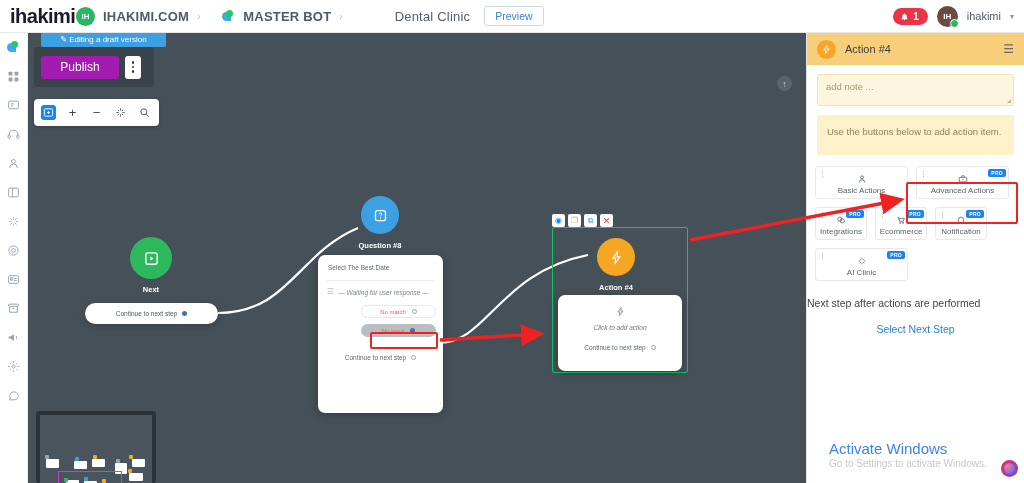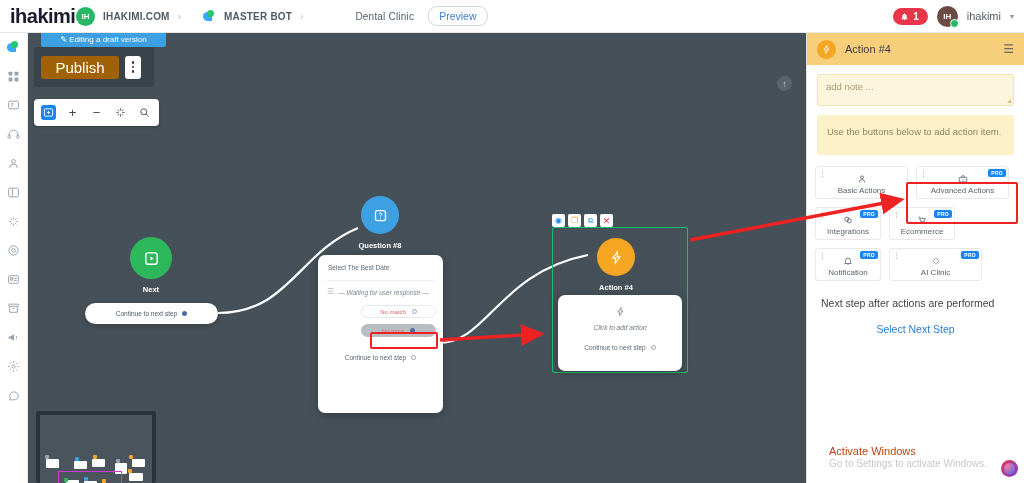--- a/index.html
+++ b/index.html
@@ -17,28 +17,28 @@
     position:absolute; top:0; left:0; width:1024px; height:33px;
     background:#ffffff; border-bottom:1px solid #e6e6e6;
     display:flex; align-items:center; z-index:40;
   }
   .brand { font-size:20px; font-weight:700; color:#1a1a2e; letter-spacing:-.5px; padding-left:10px; width:100px; }
   .avatar-green {
     width:19px;height:19px;border-radius:50%;background:#27b866;color:#fff;
     display:flex;align-items:center;justify-content:center;font-size:8px;font-weight:700;
     margin-left:-24px;
   }
-  .crumb { font-size:10px; font-weight:700; color:#4e5a66; margin-left:8px; letter-spacing:.2px;}
+  .crumb { font-size:13px; font-weight:700; color:#4e5a66; margin-left:8px; letter-spacing:.2px;}
   .crumb.plain { font-weight:400; color:#52606d;padding-left:36px; }
   .sep { color:#b7bfc7; font-size:10px; margin:0 8px; }
   .bot-ic { width:13px;height:13px;margin-left:14px;position:relative; }
   .bot-ic:before{content:"";position:absolute;width:9px;height:9px;border-radius:50% 50% 0 50%;background:#3da9f5;left:0;top:2px;}
   .bot-ic:after{content:"";position:absolute;width:7px;height:7px;border-radius:50% 50% 50% 0;background:#28c76f;left:4px;top:0;}
   .preview-btn {
-    margin-left:14px; border:1px solid #cfd8e3; border-radius:9px;
+    margin-left:14px; border:1px solid #cfd8e3; border-radius:3px;
     padding:3px 10px; font-size:10.5px; color:#3d7fd6; background:#fff; cursor:pointer;
   }
   .topright { margin-left:auto; display:flex; align-items:center; padding-right:10px; gap:9px; }
   .bell-badge {
     background:#e8354a; color:#fff; border-radius:11px; padding:3px 9px 3px 7px;
     font-size:10px; display:flex; align-items:center; gap:4px; font-weight:600;
   }
   .user-av {
     width:21px;height:21px;border-radius:50%;background:#6b4a44;color:#fff;
     display:flex;align-items:center;justify-content:center;font-size:8px;font-weight:700;position:relative;
@@ -64,22 +64,22 @@
   .draft-banner {
     position:absolute; top:0; left:13px; width:125px; height:14px;
     background:#3da0e3; color:#fff; font-size:8px; text-align:center; line-height:14px;
     border-radius:0 0 2px 2px;
   }
   .pub-box {
     position:absolute; top:14px; left:6px; width:120px; height:40px;
     background:#3a434a; border-radius:3px; display:flex; align-items:center; padding:0 7px; gap:6px;
   }
   .publish {
-    background:#a16207;color:#fff;border:0;border-radius:3px;
-    width:78px;height:23px;font-size:15px;cursor:pointer;font-family:inherit;
+    background:#a21caf;color:#fff;border:0;border-radius:3px;
+    width:78px;height:23px;font-size:12px;cursor:pointer;font-family:inherit;
   }
   .kebab {
     background:#fff;border-radius:3px;width:16px;height:23px;
     display:flex;flex-direction:column;align-items:center;justify-content:center;gap:2px;cursor:pointer;
   }
   .kebab i{width:2.5px;height:2.5px;border-radius:50%;background:#333;display:block;}
   .tools {
     position:absolute; top:66px; left:6px; height:27px;
     background:#fff;border-radius:4px;display:flex;align-items:center;padding:0 7px;gap:9px;
     box-shadow:0 1px 3px rgba(0,0,0,.25);
@@ -149,25 +149,25 @@
     justify-content:center;cursor:pointer;
   }
   .tile .tl{font-size:8px;color:#5a6470;margin-top:1px;white-space:nowrap;}
   .tile .ti{color:#4a5563;display:flex;align-items:center;justify-content:center;height:11px;}
   .tile .ti svg{width:10px;height:10px;}
   .drag{position:absolute;left:3px;top:4px;color:#6f7b88;font-size:7px;line-height:.8;}
   .pro{
     position:absolute;right:2px;top:2px;background:#1a84f0;color:#fff;
     font-size:5px;padding:1px 3px;border-radius:2px;font-weight:700;letter-spacing:.3px;
   }
-  .w1{width:93px;} .w3{width:66px;}
-  .next-label{margin:16px 0 0;text-align:left;padding-left:14px;font-size:10.5px;color:#444;}
+  .w1{width:93px;} .w3{width:52px;}
+  .next-label{margin:16px 0 0;text-align:left;font-size:10.5px;color:#444;}
   .next-link{margin-top:14px;text-align:center;font-size:10.5px;color:#2a7fd4;cursor:pointer;}
   .watermark{position:absolute;left:22px;bottom:14px;color:#d4d4d4;}
-  .wm1{font-size:11px;color:#c2410c;}
+  .wm1{font-size:15px;color:#3b82f6;}
   .wm2{font-size:10px;color:#c8c8c8;margin-top:1px;}
   .globe{
     position:absolute;right:6px;bottom:6px;width:17px;height:17px;border-radius:50%;
     background:linear-gradient(135deg,#e8354a,#7b3fe4);display:flex;align-items:center;justify-content:center;
   }
   .globe:after{content:"";width:11px;height:11px;border-radius:50%;
     background:radial-gradient(circle at 30% 30%,#ff7aa2,#3b6cf0);}
 
   
   .ann-box{position:absolute;border:2px solid #ee2222;border-radius:2px;pointer-events:none;z-index:30;}

